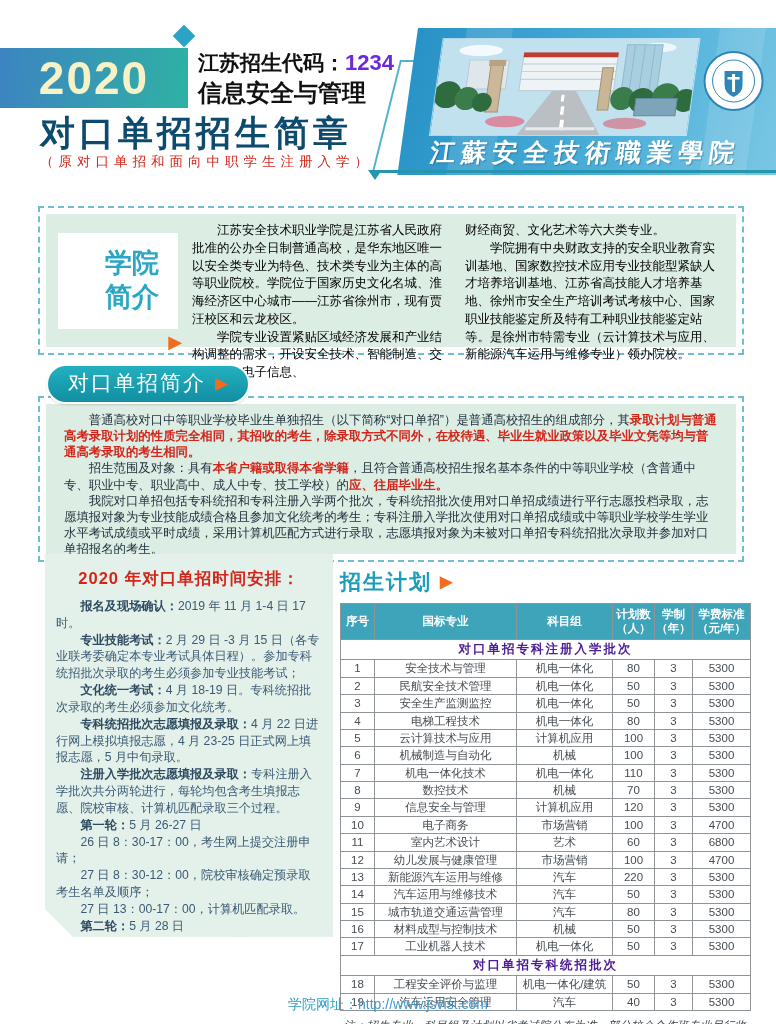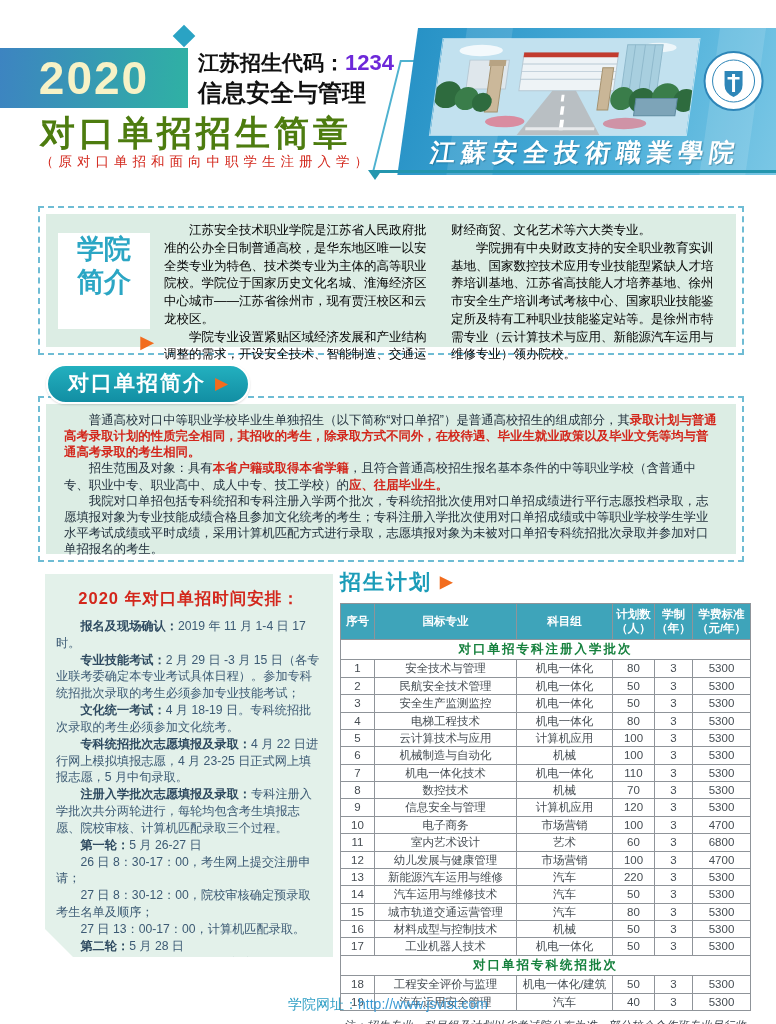--- a/index.html
+++ b/index.html
@@ -10,21 +10,21 @@
   .year-box{position:absolute;left:0;top:48px;width:188px;height:60px;
     background:linear-gradient(95deg,#3d84c1 0%,#2fb1a4 100%);
     display:flex;align-items:center;justify-content:center;}
   .year-box span{font-size:46px;font-weight:bold;color:#f7f2c6;letter-spacing:2px;line-height:1;}
   .diamond{position:absolute;width:16px;height:16px;background:#2aa3c4;transform:rotate(45deg);}
   .diamond.d1{left:176px;top:28px;}
   .code-block{position:absolute;left:198px;top:50px;line-height:1.2;white-space:nowrap;}
   .code-line{font-size:21px;font-weight:bold;color:#111;}
   .code-line .red{color:#6d28d9;font-size:22px;}
   .school-type{font-size:24px;font-weight:bold;color:#111;margin-top:3px;}
-  .main-title{position:absolute;left:40px;top:110px;font-size:35px;font-weight:bold;color:#4d7c0f;letter-spacing:4px;white-space:nowrap;}
+  .main-title{position:absolute;left:40px;top:110px;font-size:35px;font-weight:bold;color:#0c4a6e;letter-spacing:4px;white-space:nowrap;}
   .sub-title{position:absolute;left:40px;top:153px;font-size:13.5px;color:#d3261b;letter-spacing:5px;white-space:nowrap;}
   .deco-slash{position:absolute;left:386px;top:60px;width:30px;height:108px;border:2px solid #4fb2d0;transform:skewX(-14deg);background:transparent;}
 
   
   .top-panel{position:absolute;left:418px;right:-50px;top:28px;height:147px;
     background:linear-gradient(100deg,#2792c6 0%,#4eb0da 55%,#82cbe7 100%);
     transform:skewX(-8deg);transform-origin:top left;overflow:hidden;}
   .top-panel .stripe{position:absolute;top:0;bottom:0;width:46px;background:rgba(255,255,255,.12);}
   .top-panel .s1{left:12%;} .top-panel .s2{left:74%;}
   .campus-photo{position:absolute;left:26px;top:10px;width:256px;height:96px;border:1px solid rgba(255,255,255,.6);}
@@ -36,56 +36,56 @@
     border-left:7px solid transparent;border-right:7px solid transparent;border-top:10px solid #2496ae;}
 
   
   .dashed-box{position:absolute;left:38px;width:706px;border:2px dashed #6fbcd4;background:#fff;box-sizing:border-box;}
   .intro-box{top:206px;height:149px;}
   .danzhao-box{top:396px;height:166px;}
   .mint-fill{position:absolute;left:6px;right:6px;top:6px;bottom:6px;background:#dcede4;}
 
   .intro-inner{display:flex;gap:14px;padding:8px 12px;box-sizing:border-box;height:100%;}
   .intro-label{width:92px;min-width:92px;height:96px;background:#fff;align-self:center;position:relative;
-    display:flex;flex-direction:column;align-items:center;}
+    display:flex;flex-direction:column;align-items:center;justify-content:center;padding-left:28px;}
   .intro-label .lbl{font-size:27px;font-weight:bold;color:#2ba6c4;line-height:1.25;}
   .play-icon{color:#f26c1e;font-size:16px;line-height:1;}
   .intro-label .play-icon{position:absolute;right:-4px;bottom:-22px;font-size:18px;}
   .intro-col{flex:1;font-size:12.5px;line-height:1.42;color:#000000;}
   .intro-col p{margin:0;text-indent:2em;}
   .intro-col p.no-indent{text-indent:0;}
 
   .pill{position:absolute;left:46px;top:364px;z-index:5;background:linear-gradient(180deg,#23b0bf,#128ea3);
     border:2px solid #fff;border-radius:20px;padding:3px 20px 5px 20px;display:flex;align-items:center;gap:9px;
     box-shadow:0 1px 2px rgba(0,0,0,.15);}
-  .pill .pill-text{color:#fff;font-size:21px;font-weight:bold;letter-spacing:2px;}
+  .pill .pill-text{color:#fff;font-size:21px;font-weight:normal;letter-spacing:2px;}
   .pill .play-icon{font-size:17px;}
 
   .danzhao-inner{padding:8px 18px;box-sizing:border-box;font-size:12.4px;line-height:1.3;color:#1d2c39;}
   .danzhao-inner p{margin:0;text-indent:2em;}
   .red-b{color:#d3261b;font-weight:bold;}
 
   
-  .schedule{position:absolute;left:45px;top:574px;width:288px;height:383px;background:#e3f1ea;
+  .schedule{position:absolute;left:45px;top:554px;width:288px;height:383px;background:#e3f1ea;
     box-sizing:border-box;padding:12px 11px;
     clip-path:polygon(0 0,100% 0,100% 100%,28px 100%,0 calc(100% - 28px));}
   .schedule h3{margin:2px 0 8px 0;text-align:center;font-size:16.5px;color:#d3261b;letter-spacing:1px;}
   .sched-item{margin:0;font-size:12.2px;line-height:1.38;color:#3c5a74;text-indent:2em;}
   .sched-item b{color:#2e4a60;}
 
   
   .plan{position:absolute;left:340px;top:568px;width:410px;}
   .plan h2{margin:0 0 7px 0;font-size:21px;color:#1b9cb8;letter-spacing:2px;display:flex;align-items:center;gap:8px;}
   .plan h2 .play-icon{font-size:16px;}
   table.plan-table{width:410px;border-collapse:collapse;table-layout:fixed;}
   .plan-table th{background:#3ea4ba;color:#fff;font-size:11.5px;font-weight:bold;line-height:1.25;
     border:1px solid #8f9499;padding:3px 1px;vertical-align:middle;}
   .plan-table td{border:1px solid #8f9499;font-size:11.5px;line-height:1.25;color:#454c52;
     text-align:center;padding:1px 2px;background:#fff;overflow:hidden;white-space:nowrap;}
-  .plan-table tr.section-row td{color:#15803d;font-weight:bold;font-size:12.5px;letter-spacing:2px;padding:2px;}
+  .plan-table tr.section-row td{color:#4c1d95;font-weight:bold;font-size:12.5px;letter-spacing:2px;padding:2px;}
   .plan-note{margin-top:7px;font-size:11px;font-family:"Liberation Serif",serif;font-style:italic;
     color:#38424a;letter-spacing:0.5px;text-align:center;}
 
   
   .footer{position:absolute;left:0;right:0;top:996px;text-align:center;font-size:14px;}
   .footer .f-label{color:#2f9fc5;}
   .footer .f-url{color:#3b9ad4;}
 </style>
 </head>
 <body>

